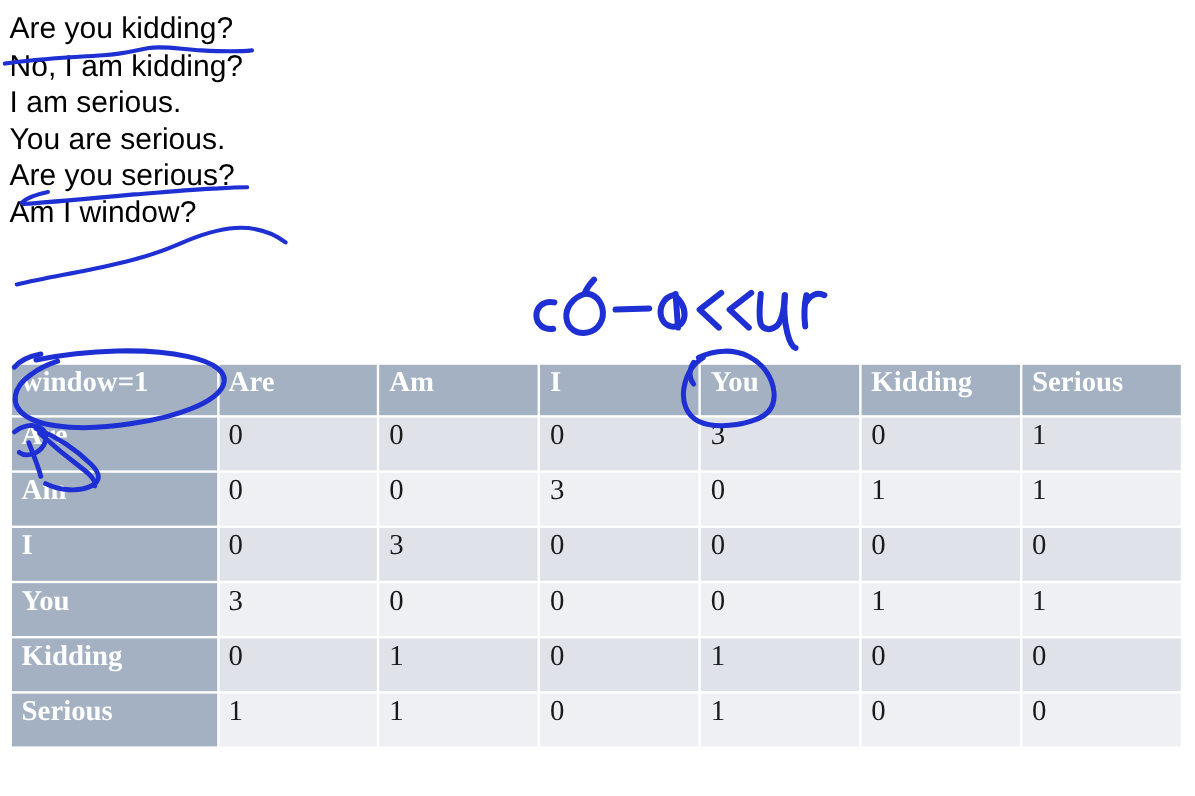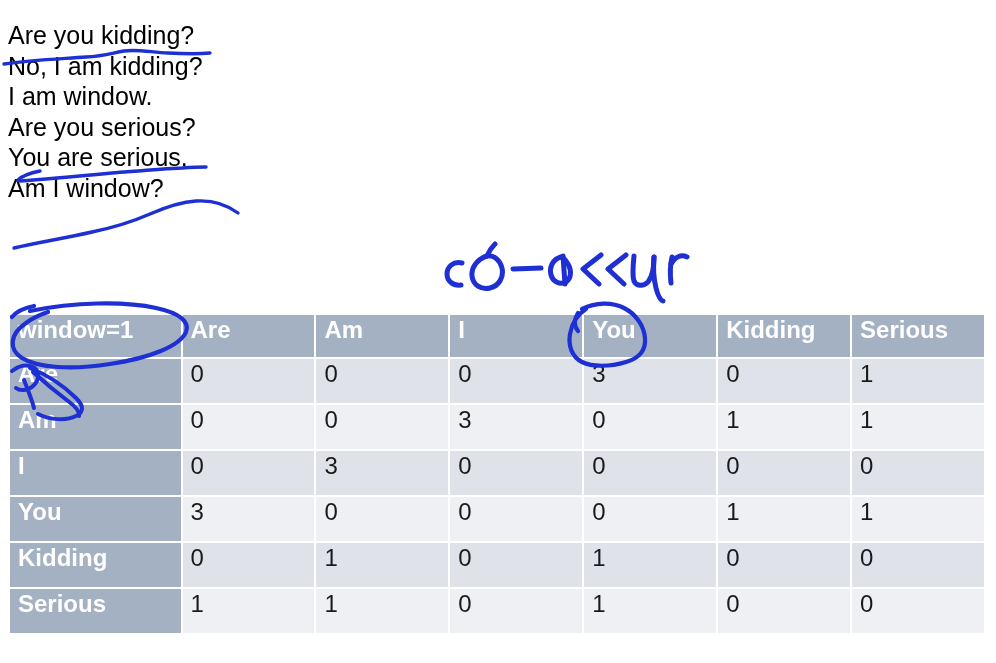--- a/index.html
+++ b/index.html
@@ -12,21 +12,21 @@
     width: 996px;
     height: 663px;
     position: relative;
     overflow: hidden;
     font-family: "Liberation Sans", sans-serif;
     -webkit-font-smoothing: antialiased;
   }
 
   #root {
     position: absolute;
-    left: 0; top: 16px;
+    left: 0; top: 5px;
     width: 996px;
     height: 553px;
   }
 
   
   .sentences {
     position: absolute;
     left: 8px;
     top: 4px;
     width: 520px;
@@ -60,20 +60,21 @@
   table.matrix td {
     height: 44px;
     padding: 0 0 0 8px;
     vertical-align: top;
     font-size: 24px;
     line-height: 30px;
     text-align: left;
     box-sizing: border-box;
     overflow: hidden;
     white-space: nowrap;
+    font-family: Liberation Serif, serif;
   }
   table.matrix thead th {
     background: #a3b1c2;
     color: #ffffff;
     font-weight: bold;
     height: 42px;
   }
   table.matrix tbody th {
     background: #a3b1c2;
     color: #ffffff;
@@ -107,23 +108,23 @@
   }
 </style>
 </head>
 <body>
 
 <div id="root">
 
   <div class="sentences">
     <div class="sentence-line">Are you kidding?</div>
     <div class="sentence-line">No, I am kidding?</div>
-    <div class="sentence-line">I am window.</div>
+    <div class="sentence-line">I am serious.</div>
+    <div class="sentence-line">You are serious.</div>
     <div class="sentence-line">Are you serious?</div>
-    <div class="sentence-line">You are serious.</div>
     <div class="sentence-line">Am I window?</div>
   </div>
 
   <div class="matrix-wrap">
     <table class="matrix">
       <colgroup>
         <col class="c0">
           <col class="cx">
           <col class="cx">
           <col class="cx">

